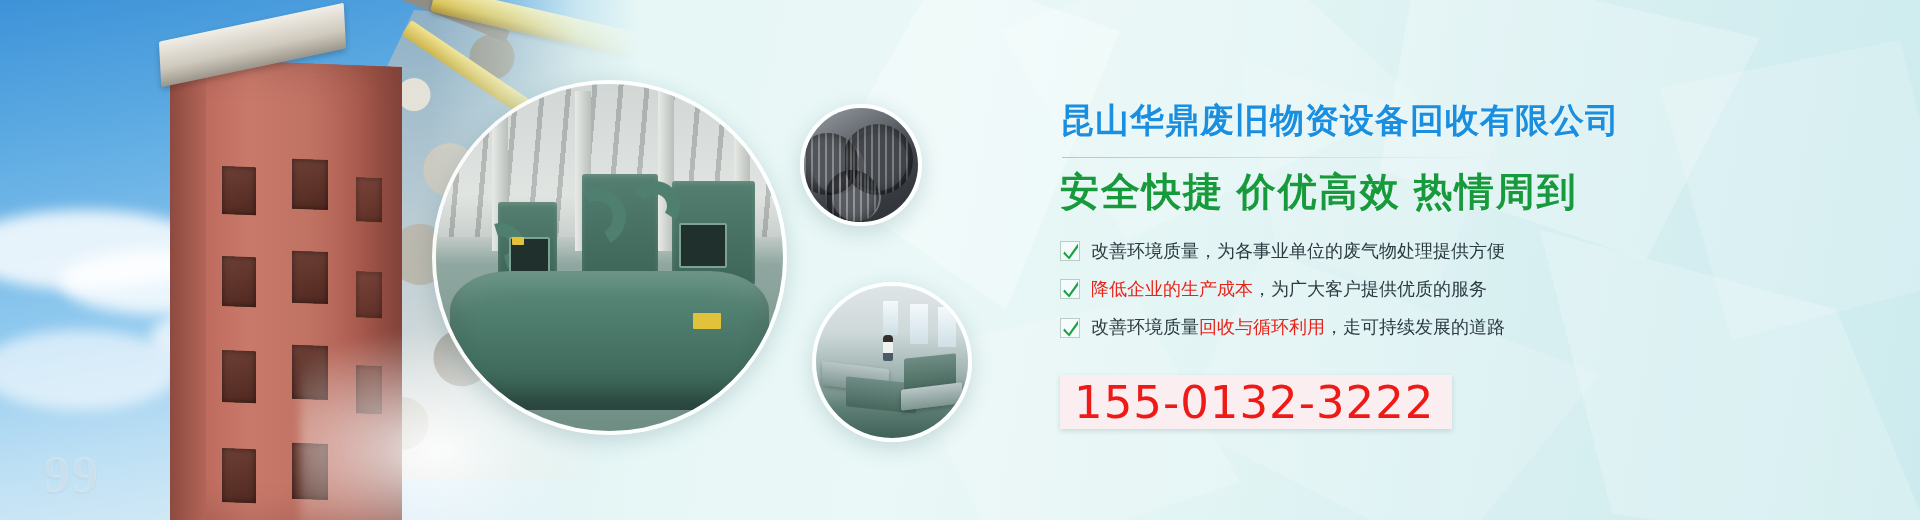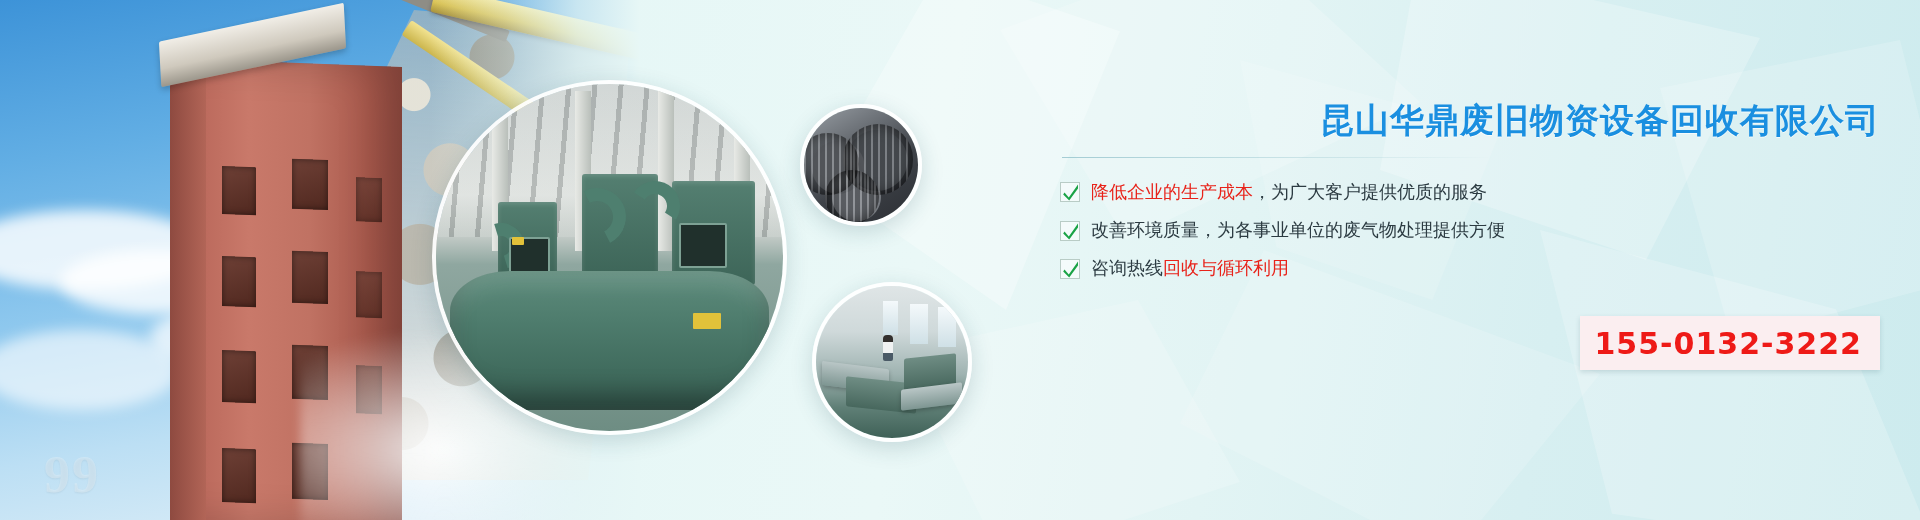--- a/index.html
+++ b/index.html
@@ -240,21 +240,20 @@
     box-shadow: 0 2px 4px rgba(0,0,0,0.25); }
   .ws-tank { position:absolute; background: linear-gradient(180deg,#6f8d84,#47675d); border-radius:2px; }
   .ws-person { position:absolute; width:10px; height:26px; border-radius:4px 4px 2px 2px;
     background: linear-gradient(180deg,#33302e 0 7px, #f0f2f2 7px 18px, #4a5a66 18px 26px); }
 
   
   .content {
     position: absolute;
     left: 1060px; top: 100px;
     width: 820px;
-    text-align: right;
   }
   .company-title {
     margin: 0;
     font-size: 34px;
     font-weight: 700;
     color: #1a8fe0;
     letter-spacing: 1px;
     line-height: 1.2;
     text-shadow: 0 1px 0 rgba(255,255,255,0.65);
     white-space: nowrap;
@@ -312,22 +311,22 @@
     color: #ffffff;
     font-size: 27px;
     font-weight: 700;
     letter-spacing: 1px;
     padding: 0 12px 0 14px;
   }
   .hotline-number {
     display: flex; align-items: center;
     background: #fbeef0;
     color: #ee1a17;
-    font-size: 30px;
-    font-weight: 700;
+    font-size: 45px;
+    font-weight: 400;
     letter-spacing: 1px;
     padding: 0 18px 0 14px;
     font-family: "DejaVu Sans", "Liberation Sans", sans-serif;
   }
 </style>
 </head>
 <body>
 
 <div class="banner">
 
@@ -421,50 +420,52 @@
       <div class="ws-bench" style="left:56%; top:66%; width:40%; height:14%; transform:skewY(-7deg);"></div>
     </div>
   </div>
 
   <div class="content">
 
     <h1 class="company-title">昆山华鼎废旧物资设备回收有限公司</h1>
 
     <div class="title-rule"></div>
 
+    <h2 class="slogan">安全快捷 价优高效 热情周到</h2>
 
     <ul class="bullets">
+
+      <li class="bullet">
+        <span class="check-icon">
+          <svg width="18" height="20" viewBox="0 0 18 20" aria-hidden="true">
+            <path d="M2.5 9.5 L6.8 14.5 L16 1.5 L16 5.5 L7.2 17.5 L1.2 11.5 Z" fill="#1aa346"></path>
+          </svg>
+        </span>
+        <span>改善环境质量，为各事业单位的废气物处理提供方便</span>
+      </li>
 
       <li class="bullet">
         <span class="check-icon">
           <svg width="18" height="20" viewBox="0 0 18 20" aria-hidden="true">
             <path d="M2.5 9.5 L6.8 14.5 L16 1.5 L16 5.5 L7.2 17.5 L1.2 11.5 Z" fill="#1aa346"></path>
           </svg>
         </span>
         <span class="em-red">降低企业的生产成本</span>
         <span>，为广大客户提供优质的服务</span>
       </li>
 
       <li class="bullet">
         <span class="check-icon">
           <svg width="18" height="20" viewBox="0 0 18 20" aria-hidden="true">
             <path d="M2.5 9.5 L6.8 14.5 L16 1.5 L16 5.5 L7.2 17.5 L1.2 11.5 Z" fill="#1aa346"></path>
           </svg>
         </span>
-        <span>改善环境质量，为各事业单位的废气物处理提供方便</span>
-      </li>
-
-      <li class="bullet">
-        <span class="check-icon">
-          <svg width="18" height="20" viewBox="0 0 18 20" aria-hidden="true">
-            <path d="M2.5 9.5 L6.8 14.5 L16 1.5 L16 5.5 L7.2 17.5 L1.2 11.5 Z" fill="#1aa346"></path>
-          </svg>
-        </span>
-        <span>咨询热线</span>
+        <span>改善环境质量</span>
         <span class="em-red">回收与循环利用</span>
+        <span>，走可持续发展的道路</span>
       </li>
 
     </ul>
 
     <div class="hotline">
       <span class="hotline-number">155-0132-3222</span>
     </div>
 
   </div>
 </div>

